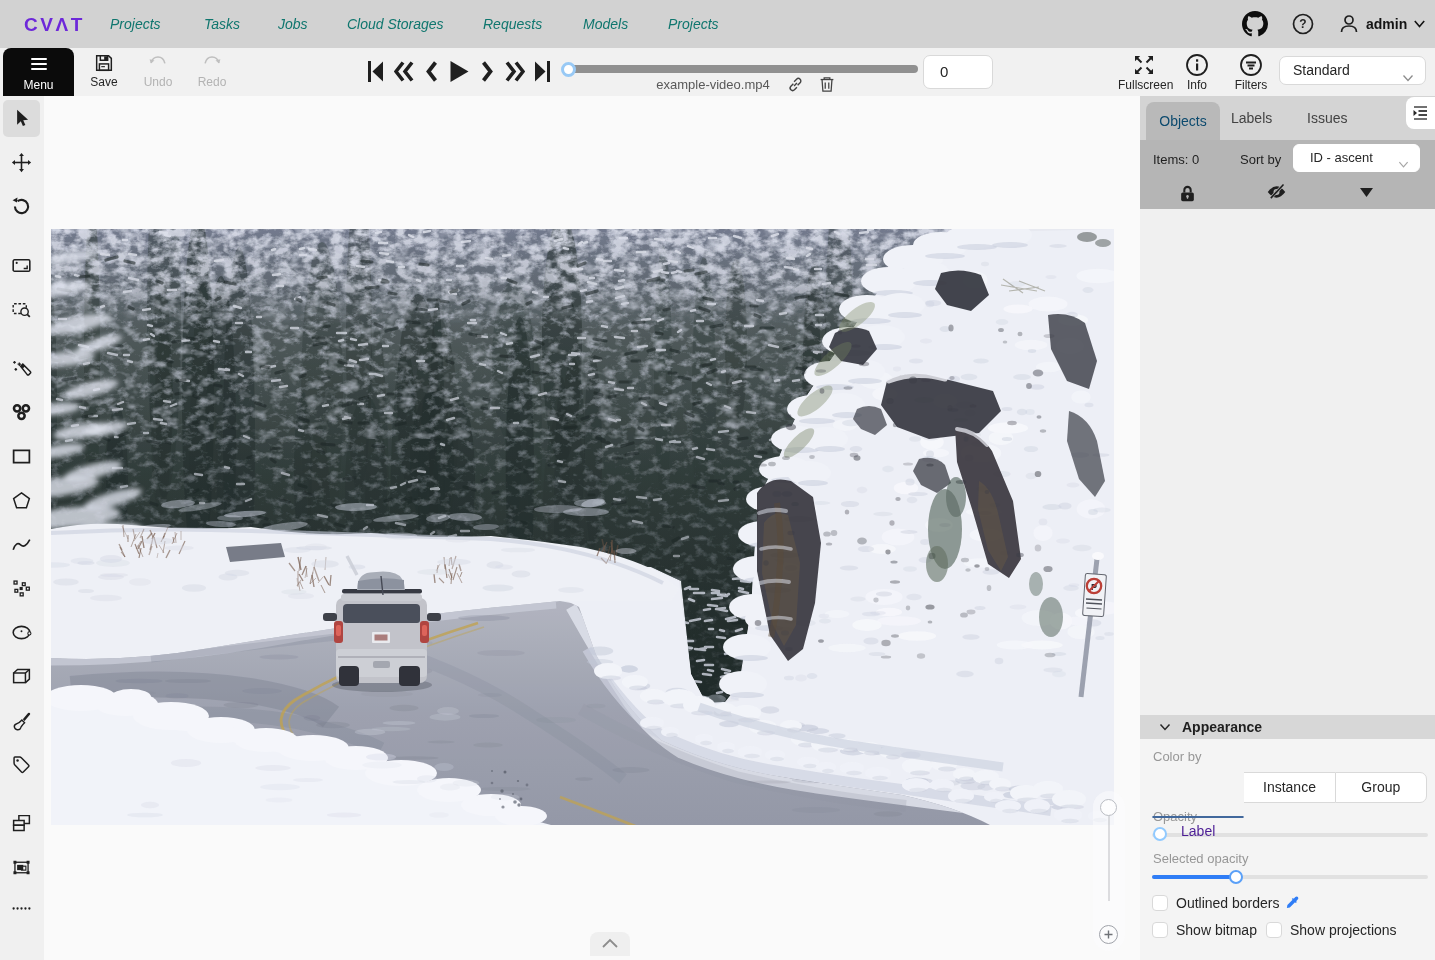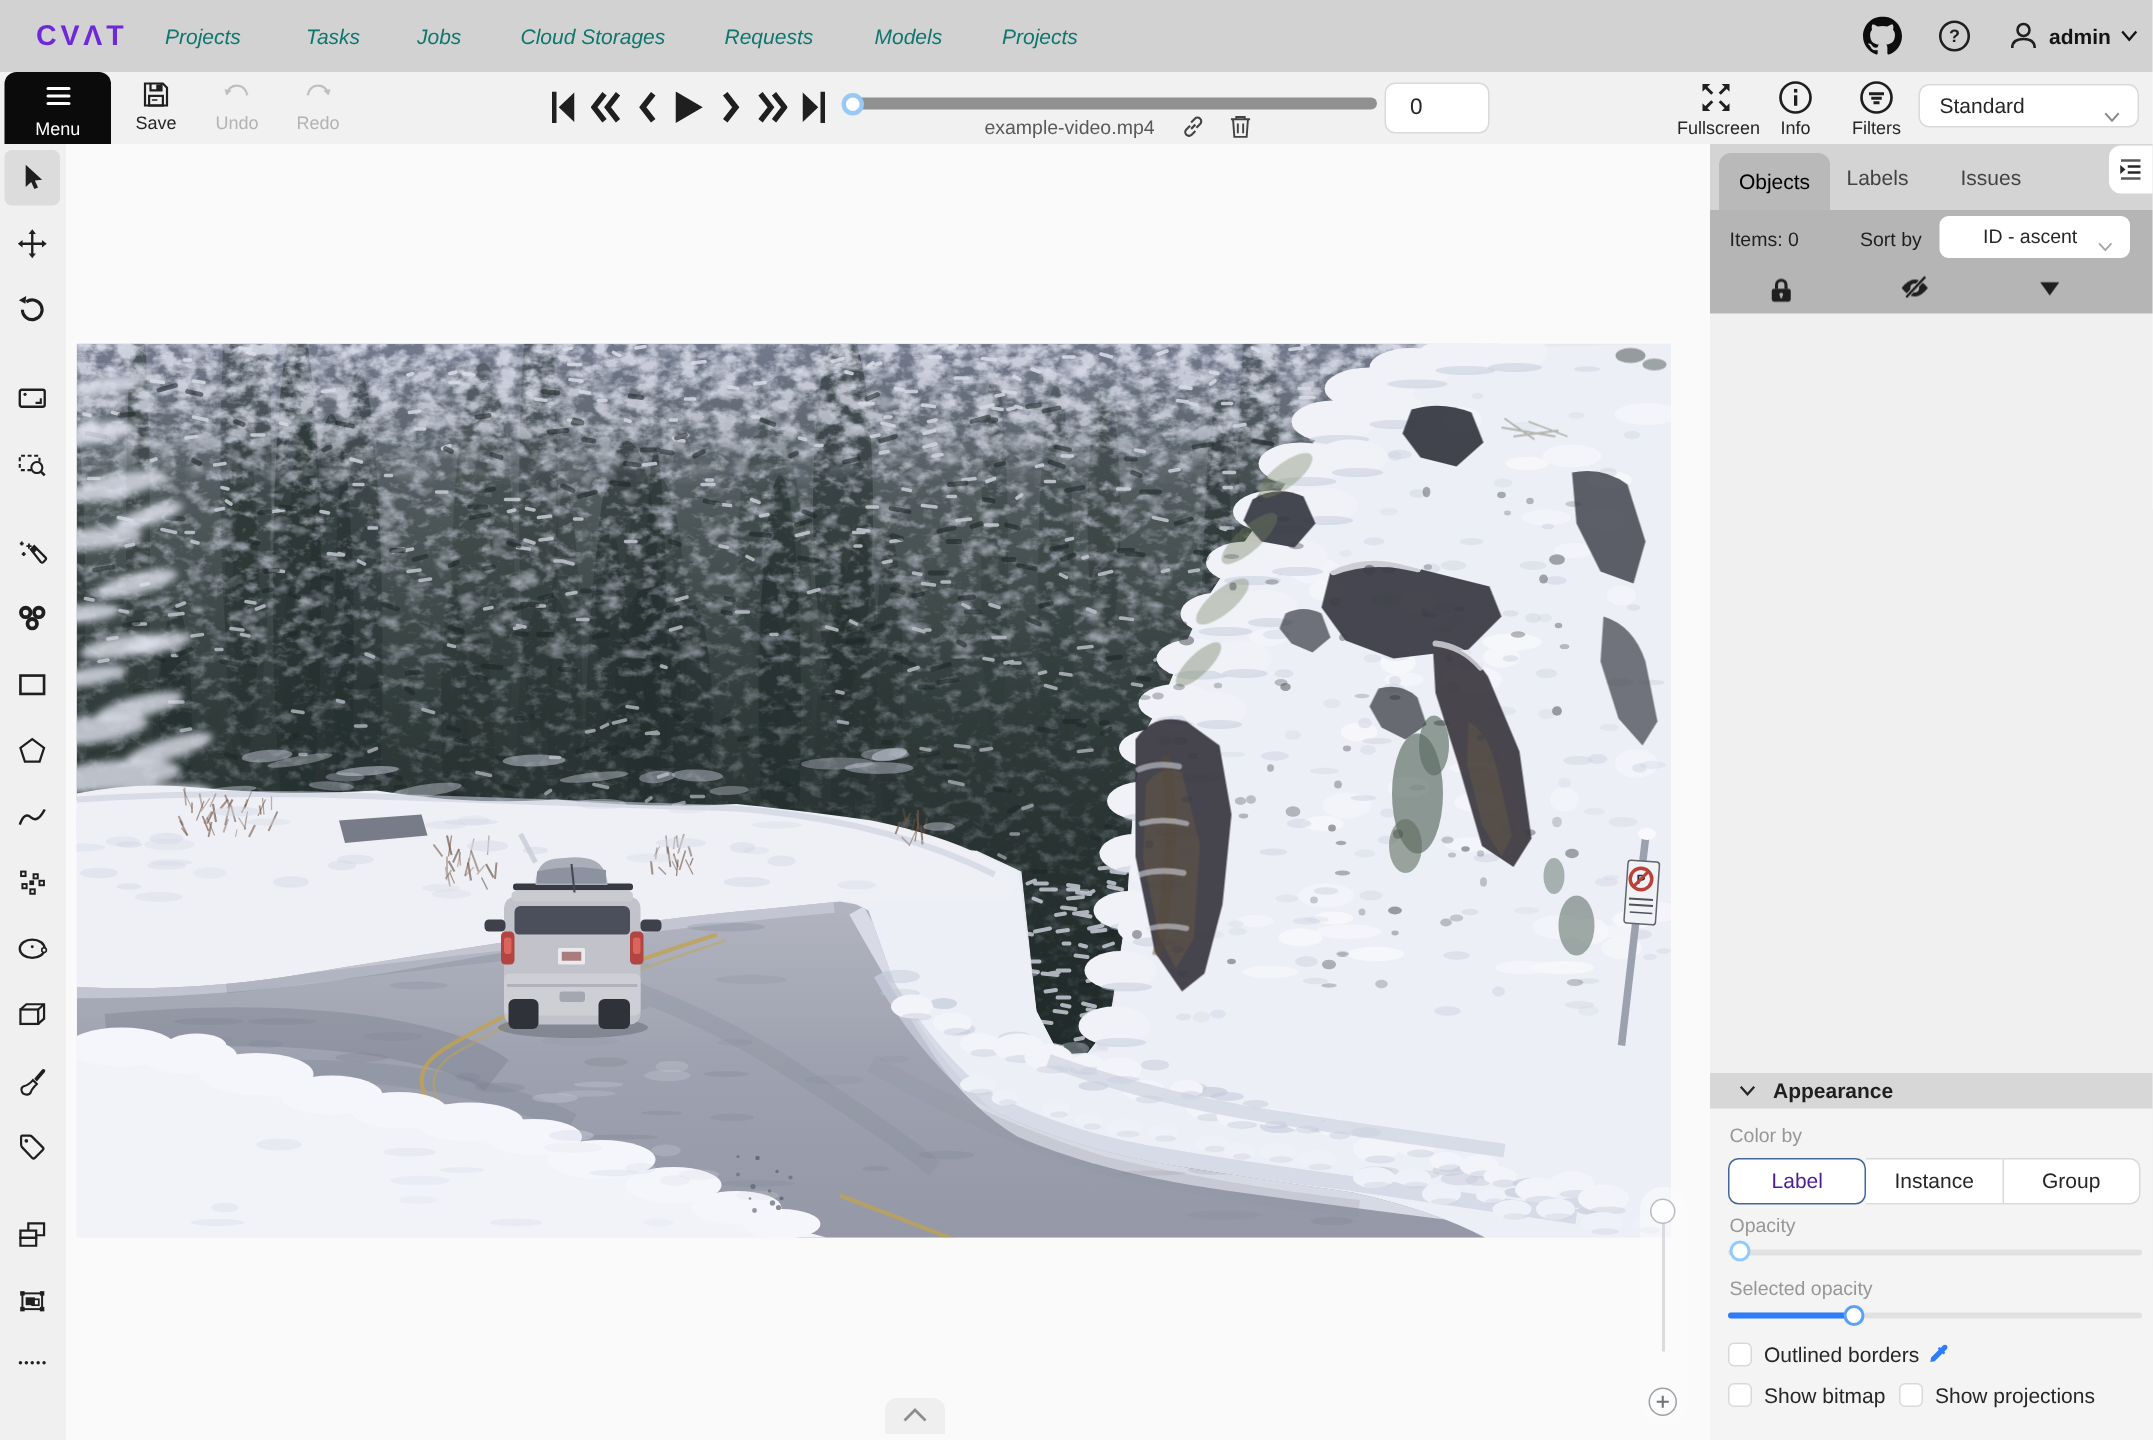--- a/index.html
+++ b/index.html
@@ -25,32 +25,32 @@
   #wsselect { position:absolute; left:1279px; top:56px; width:147px; height:29px; background:#fff; border:1px solid #d9d9d9; border-radius:7px; font-size:14px; color:#262626; line-height:27px; padding-left:13px; }
   #wsselect .chev { position:absolute; right:11px; top:9px; }
   #leftbar { position:absolute; left:0; top:96px; width:44px; height:864px; background:#f0f0f0; }
   .licon { position:absolute; left:22px; }
   .lsel { position:absolute; left:3px; top:4px; width:37px; height:37px; background:#dcdcdc; border-radius:5px; }
   #canvas { position:absolute; left:44px; top:96px; width:1096px; height:864px; background:#fafafa; }
   #photo { position:absolute; left:7px; top:133px; width:1063px; height:596px; }
   #bottomtab { position:absolute; left:546px; top:836px; width:40px; height:24px; background:#efefef; border-radius:8px 8px 0 0; }
   #rightbar { position:absolute; left:1140px; top:96px; width:295px; height:864px; background:#f0f0f0; }
   #tabbar { position:absolute; left:0; top:0; width:295px; height:44px; background:#d4d4d4; }
-  #tab-objects { position:absolute; left:6px; top:6px; width:74px; height:38px; background:#b9b9b9; border-radius:8px 8px 0 0; text-align:center; line-height:38px; font-size:14px; color:#000000; }
+  #tab-objects { position:absolute; left:6px; top:6px; width:74px; height:38px; background:#b9b9b9; border-radius:8px 8px 0 0; text-align:center; line-height:38px; font-size:14px; color:#0c4a6e; }
   .tab { position:absolute; top:0; height:44px; line-height:44px; font-size:14px; color:#434343; }
   #collapse-btn { position:absolute; left:266px; top:1px; width:29px; height:32px; background:#fff; border-radius:8px 0 0 8px; }
   #band { position:absolute; left:0; top:44px; width:295px; height:69px; background:#b5b5b5; font-size:13px; color:#1f1f1f; }
-  #sortsel { position:absolute; left:153px; top:4px; width:127px; height:28px; background:#fff; border:1px solid #fff; border-radius:6px; font-size:13px; color:#262626; line-height:26px; padding-left:28px; }
+  #sortsel { position:absolute; left:153px; top:4px; width:127px; height:28px; background:#fff; border:1px solid #fff; border-radius:6px; font-size:13px; color:#262626; line-height:26px; padding-left:16px; }
   #appearance { position:absolute; left:0; top:619px; width:295px; height:245px; background:#f4f4f4; }
   #app-head { position:absolute; left:0; top:0; width:295px; height:24px; background:#d7d7d7; line-height:24px; }
   #app-head b { font-size:14px; color:#1f1f1f; margin-left:42px; }
   .applbl { position:absolute; left:13px; font-size:13px; color:#979797; }
   #colorby { position:absolute; left:12px; top:57px; width:275px; height:31px; display:flex; }
   #colorby div { flex:1; background:#fff; border:1px solid #d9d9d9; text-align:center; line-height:29px; font-size:14px; color:#262626; }
-  #colorby div.sel { border:1px solid #41689c; color:#4c1d95; border-radius:7px; z-index:2;}
+  #colorby div.sel { border:1px solid #41689c; color:#4c1d95; border-radius:7px; z-index:2;margin-top:44px;}
   #colorby div.mid { border-left:none; border-right:none; }
   #colorby div.rr { border-radius:0 7px 7px 0; }
   .sltrack { position:absolute; height:4px; background:#e1e1e1; border-radius:2px; }
   .slfill { position:absolute; height:4px; background:#2f7df6; border-radius:2px; }
   .slhandle { position:absolute; width:14px; height:14px; border-radius:50%; background:#fff; }
   .cb { position:absolute; width:16px; height:16px; background:#fff; border:1px solid #d9d9d9; border-radius:4px; }
   .cbl { position:absolute; font-size:14px; color:#262626; }
 </style>
 </head>
 <body>

